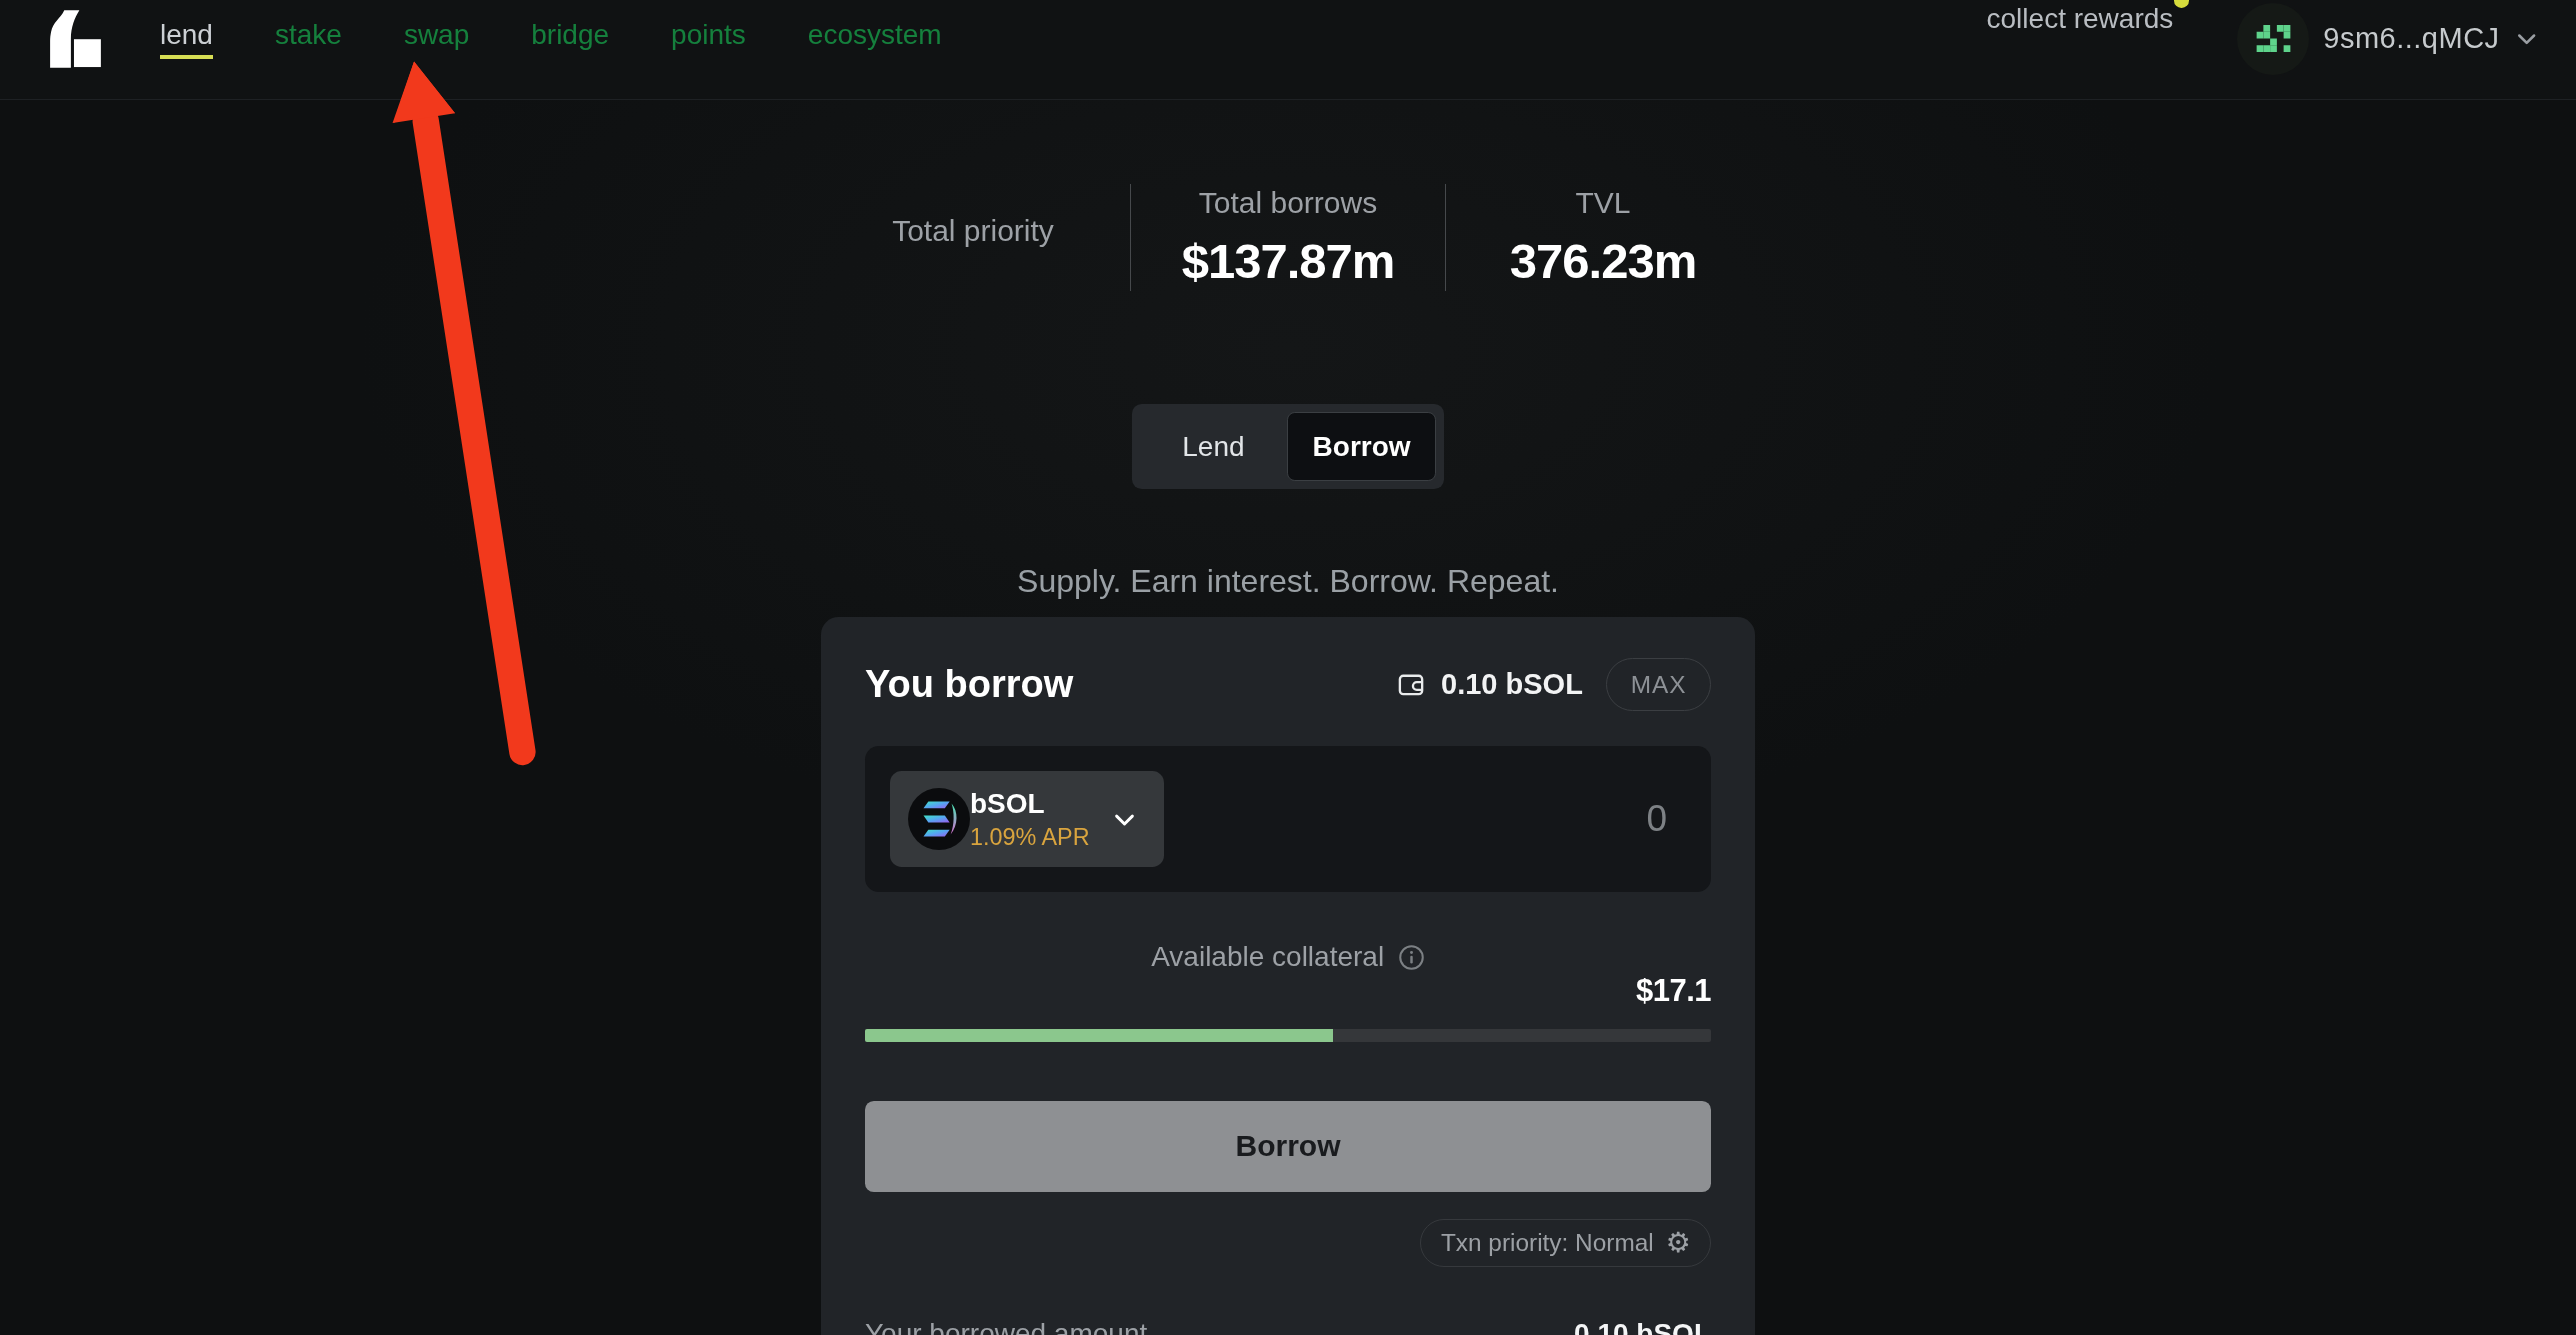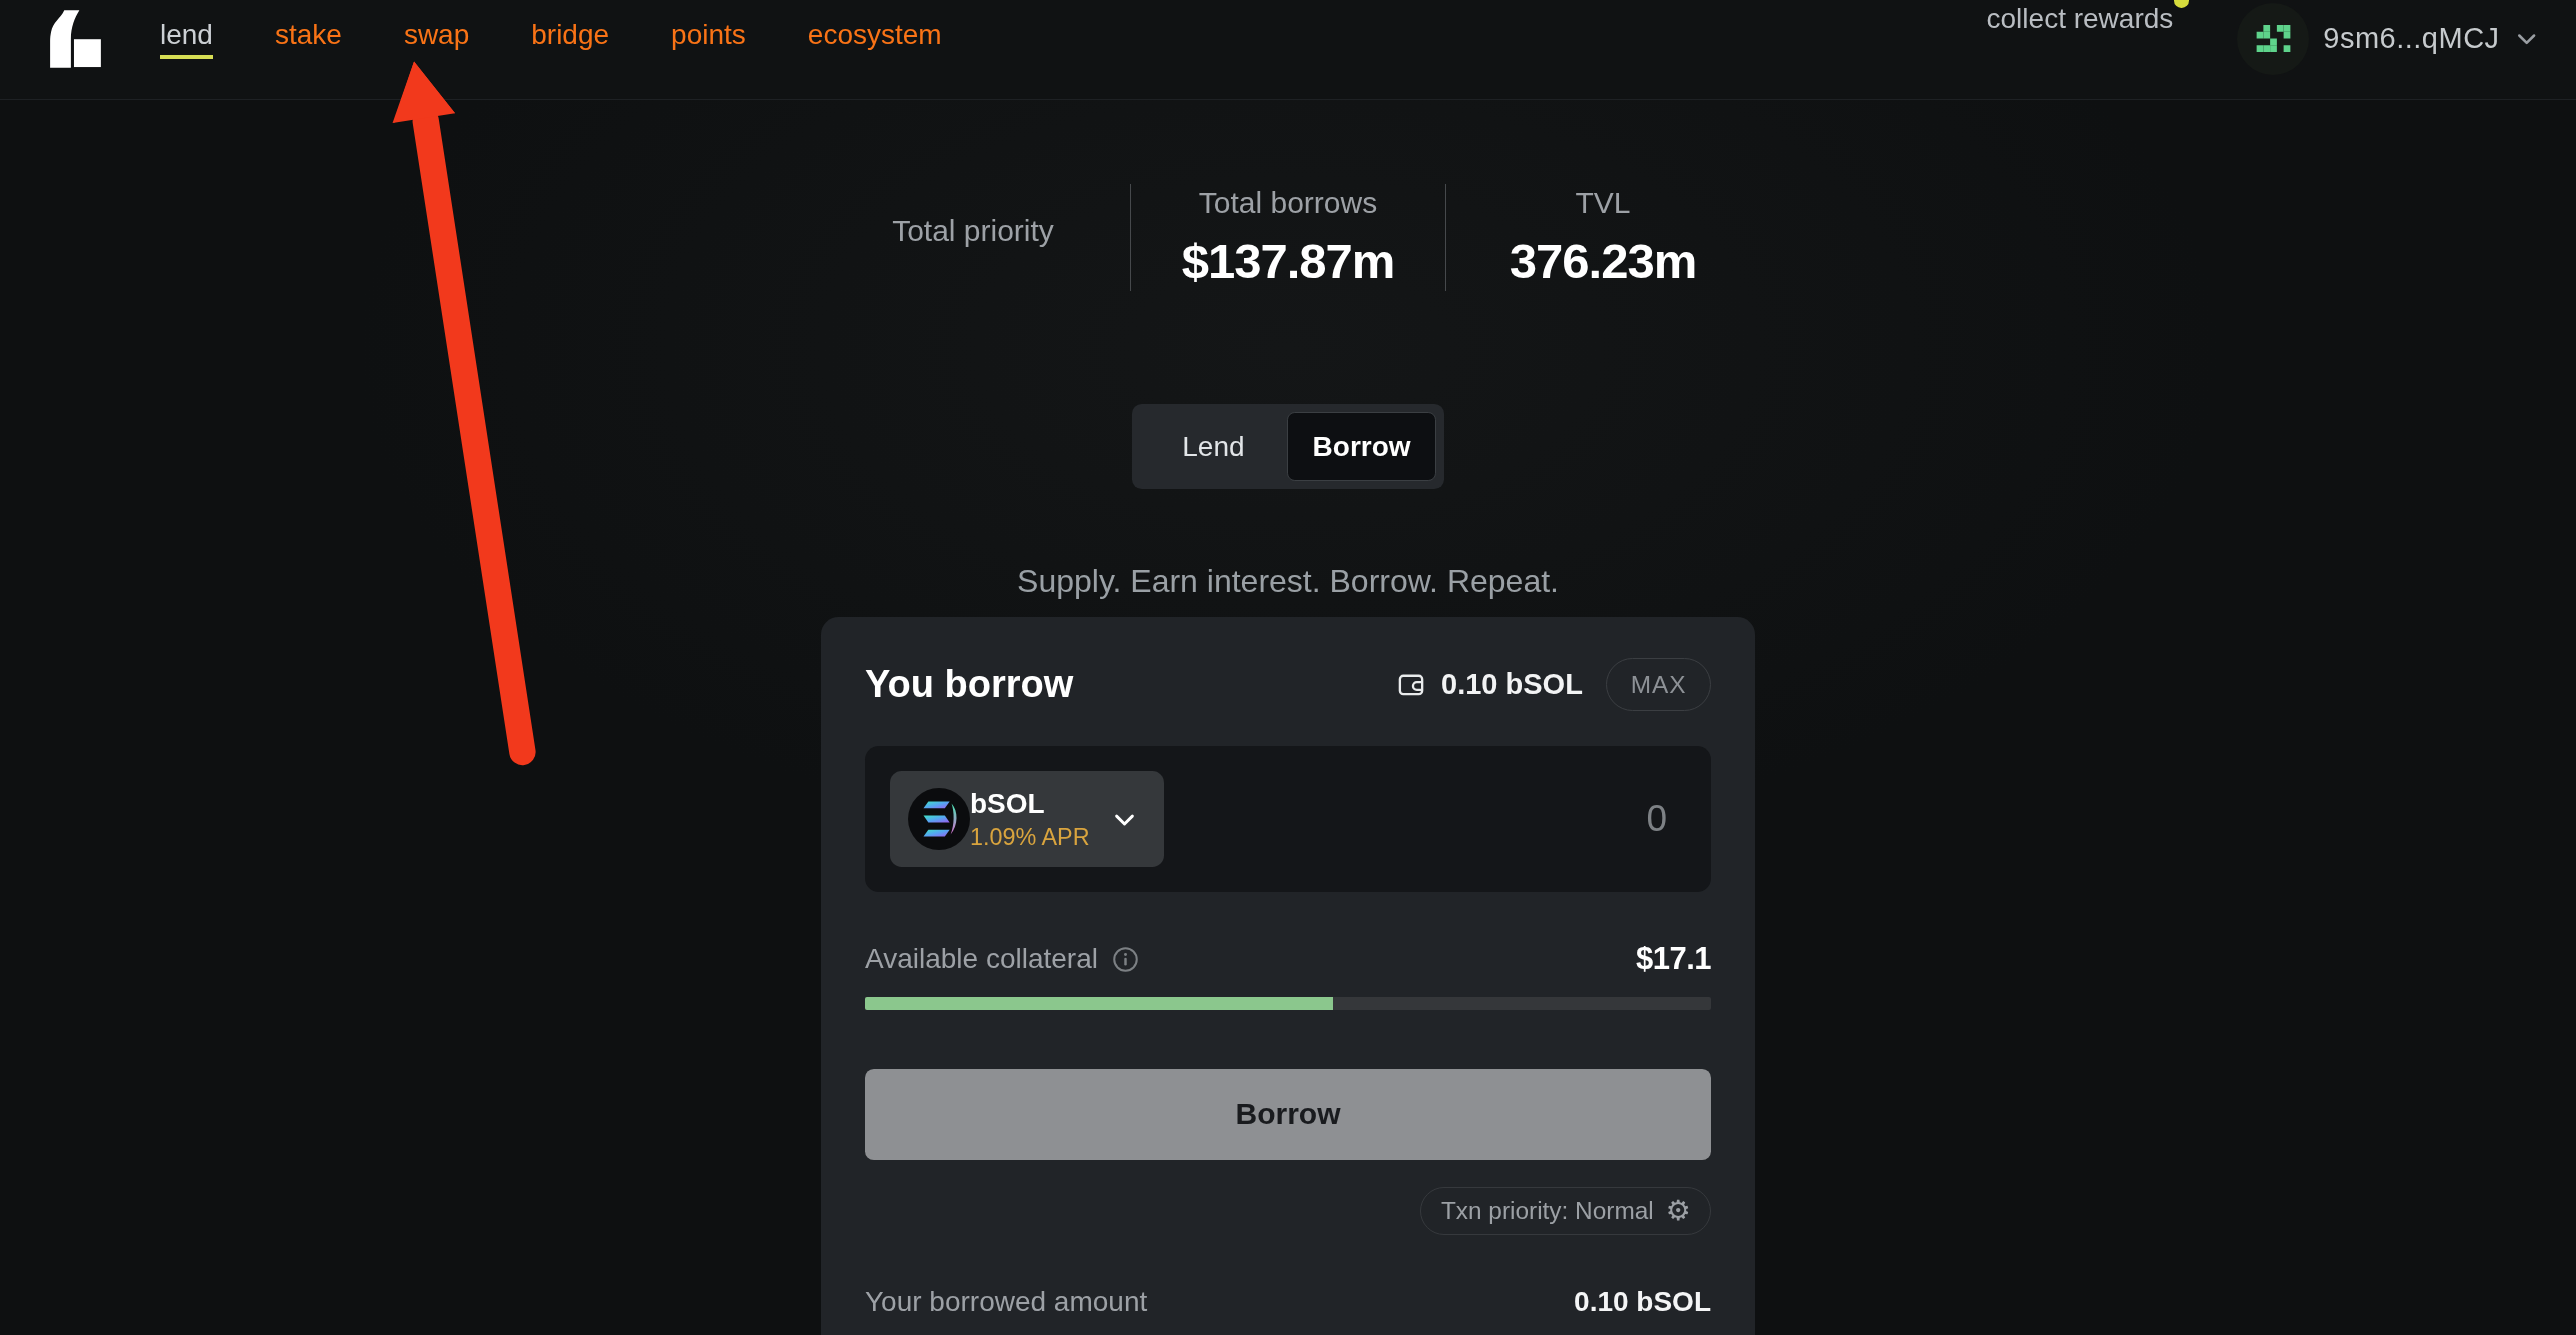--- a/index.html
+++ b/index.html
@@ -12,21 +12,21 @@
 
   
   header {
     position:absolute; top:0; left:0; right:0; height:100px;
     display:flex; align-items:center; padding:0 37px 21.5px 35px;
     border-bottom:1px solid #1e2124; background:#101213;
   }
   .logo { width:68px; height:59px; display:flex; align-items:center; }
   nav { display:flex; align-items:center; margin-left:57px; gap:62px; }
   .nav-item {
-    font-size:28px; color:#f97316; text-decoration:none; cursor:pointer;
+    font-size:28px; color:#15803d; text-decoration:none; cursor:pointer;
     padding-bottom:3.9px; border-bottom:4.9px solid transparent; line-height:1.2;
   }
   .nav-item.active { color:#ccd0d4; border-bottom-color:#d7de55; }
   .nav-right { margin-left:auto; display:flex; align-items:flex-start; gap:64px; }
   .collect { position:relative; font-size:28px; color:#b9bdc2; cursor:pointer; }
   .collect .dot {
     position:absolute; right:-15.6px; top:-9.8px; width:14.6px; height:14.6px;
     border-radius:50%; background:#d6dc3d;
   }
   .wallet { display:flex; align-items:center; gap:14px; cursor:pointer; }
@@ -87,21 +87,21 @@
     display:flex; align-items:center; height:96px; background:#35383b;
     border-radius:11.7px; padding:0 25.4px 0 17.6px; gap:0; cursor:pointer; border:none;
     font-family:inherit;
   }
   .token-texts { text-align:left; }
   .token-name { font-size:28px; font-weight:600; color:#ffffff; line-height:1.15; }
   .token-apr { font-size:23.4px; font-weight:500; color:#d9a43e; margin-top:3.9px; }
   .chip-chevron { margin-left:21.5px; }
   .amount-value { margin-left:auto; font-size:37px; color:#7d8185; }
 
-  .collateral-row { margin-top:49px; display:flex; align-items:center; }
+  .collateral-row { margin-top:49px; display:flex; align-items:center;flex-direction:column; }
   .collateral-label { font-size:28px; color:#9da1a6; display:flex; align-items:center; gap:13.7px; }
   .collateral-value { margin-left:auto; font-size:31px; font-weight:700; color:#ffffff; letter-spacing:-0.5px; }
 
   .progress-track { margin-top:19.5px; height:12.7px; background:#35373a; border-radius:2px; overflow:hidden; }
   .progress-fill { height:100%; background:#8bc78d; }
 
   .borrow-btn {
     margin-top:59px; width:100%; height:91px; background:#8e9093; border:none;
     border-radius:8.8px; font-family:inherit; font-size:30px; font-weight:600;
     color:#191b1e; cursor:pointer;

